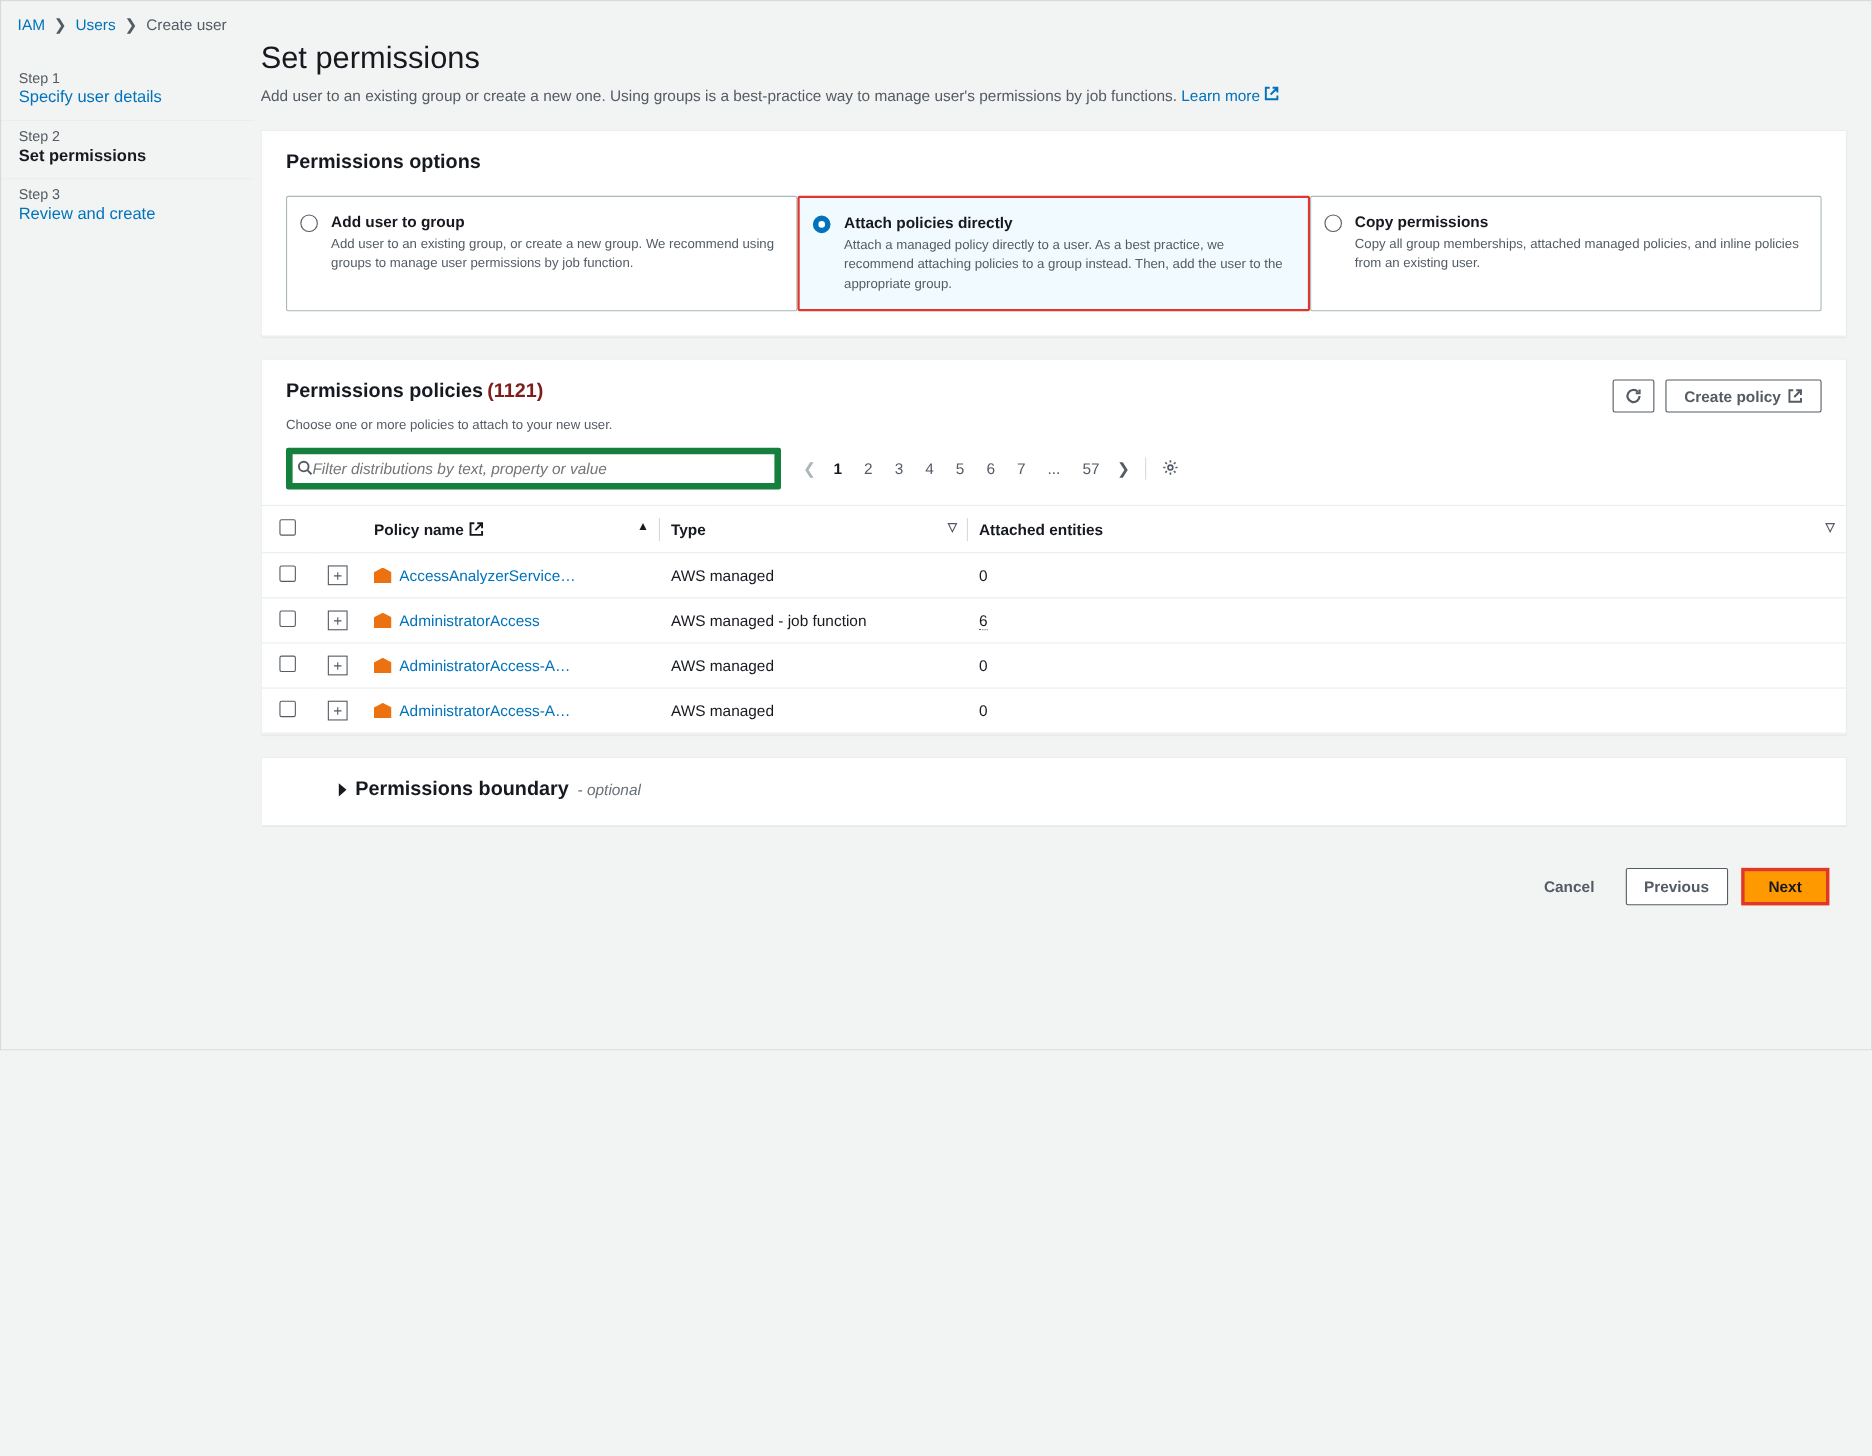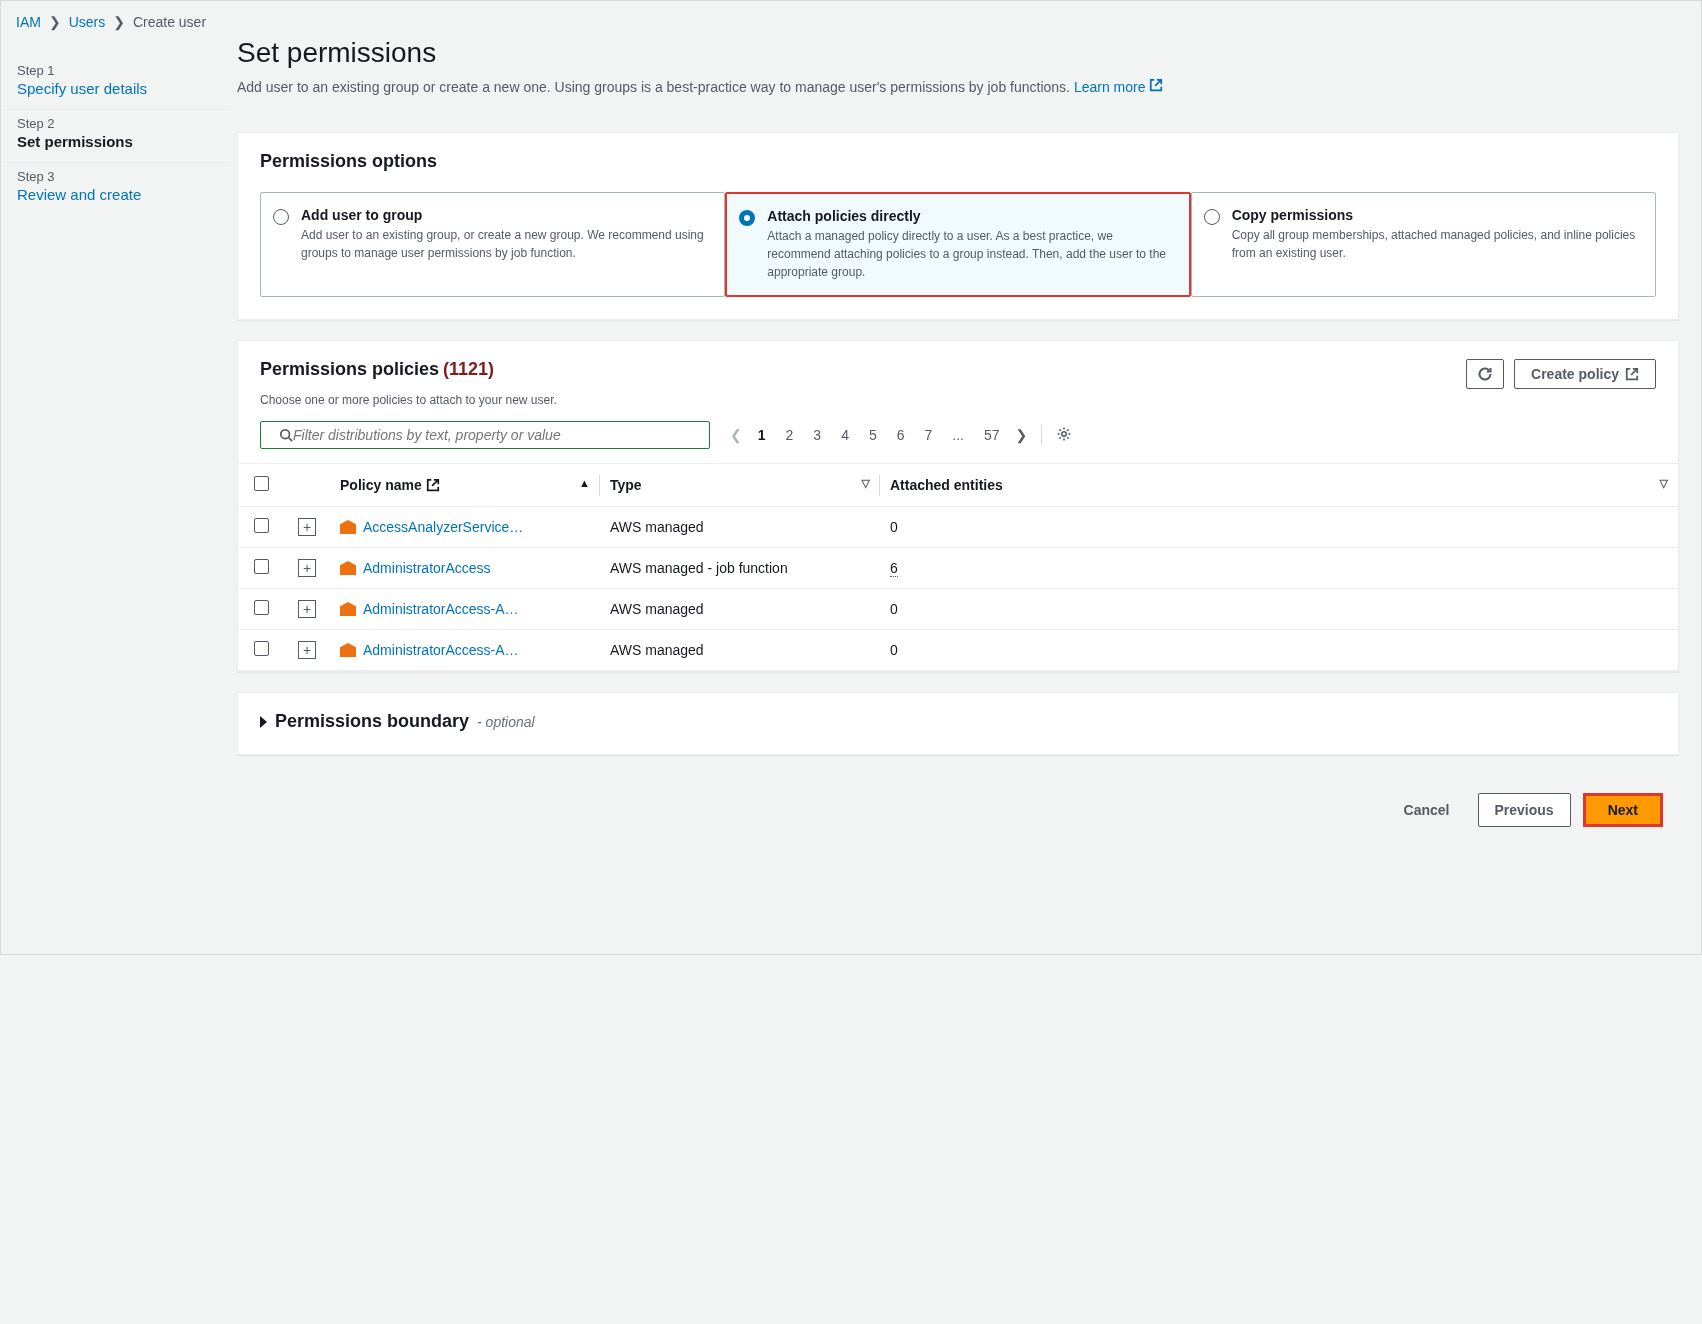--- a/index.html
+++ b/index.html
@@ -62,21 +62,21 @@
   .page-title {
     font-size: 28px;
     font-weight: 400;
     margin-bottom: 8px;
     color: #16191f;
   }
   .page-desc {
     font-size: 14px;
     color: #545b64;
     line-height: 1.5;
-    margin-bottom: 34px;
+    margin-bottom: 20px;
   }
   .page-desc a { color: #0073bb; text-decoration: none; }
 
   
   .panel {
     background: #fff;
     border: 1px solid #eaeded;
     border-radius: 0;
     margin-bottom: 20px;
     box-shadow: 0 1px 1px rgba(0,0,0,0.05);
@@ -154,25 +154,25 @@
   }
   .filter-row {
     display: flex;
     align-items: center;
     padding: 0 22px 14px 22px;
     gap: 16px;
   }
   .filter-input-wrap {
     flex: 1;
     max-width: 450px;
-    border: 1px solid #15803d;
+    border: 6px solid #15803d;
     border-radius: 2px;
     display: flex;
-    align-items: center;
-    padding: 5px 18px;
+    align-items: flex-start;
+    padding: 5px 4px;
   }
   .filter-input-wrap input {
     border: none;
     outline: none;
     flex: 1;
     font-size: 14px;
     font-style: italic;
     color: #687078;
     background: transparent;
     font-family: inherit;
@@ -243,21 +243,21 @@
     background: #ec7211;
     display: inline-block;
     clip-path: polygon(0 30%, 50% 0, 100% 30%, 100% 100%, 0 100%);
   }
   .policy-link { color: #0073bb; text-decoration: none; cursor: pointer; white-space: nowrap; overflow: hidden; text-overflow: ellipsis; max-width:170px; display:inline-block; }
   .underlined { border-bottom: 1px dotted #545b64; }
   .sort-arrow { font-size: 11px; margin-left: auto; }
   .dropdown-caret { font-size: 11px; color: #545b64; float: right; }
 
   
-  .boundary-body { padding: 18px 22px; }
+  .boundary-body { padding: 18px 22px; margin-left: 48px; }
   .boundary-title-row { display: flex; align-items: center; gap: 8px; margin-bottom: 4px; }
   .caret-right {
     width: 0; height: 0;
     border-top: 6px solid transparent;
     border-bottom: 6px solid transparent;
     border-left: 7px solid #16191f;
     cursor: pointer;
   }
   .boundary-title { font-size: 18px; font-weight: 700; }
   .boundary-opt { font-size: 14px; font-style: italic; color: #687078; font-weight: 400; }

